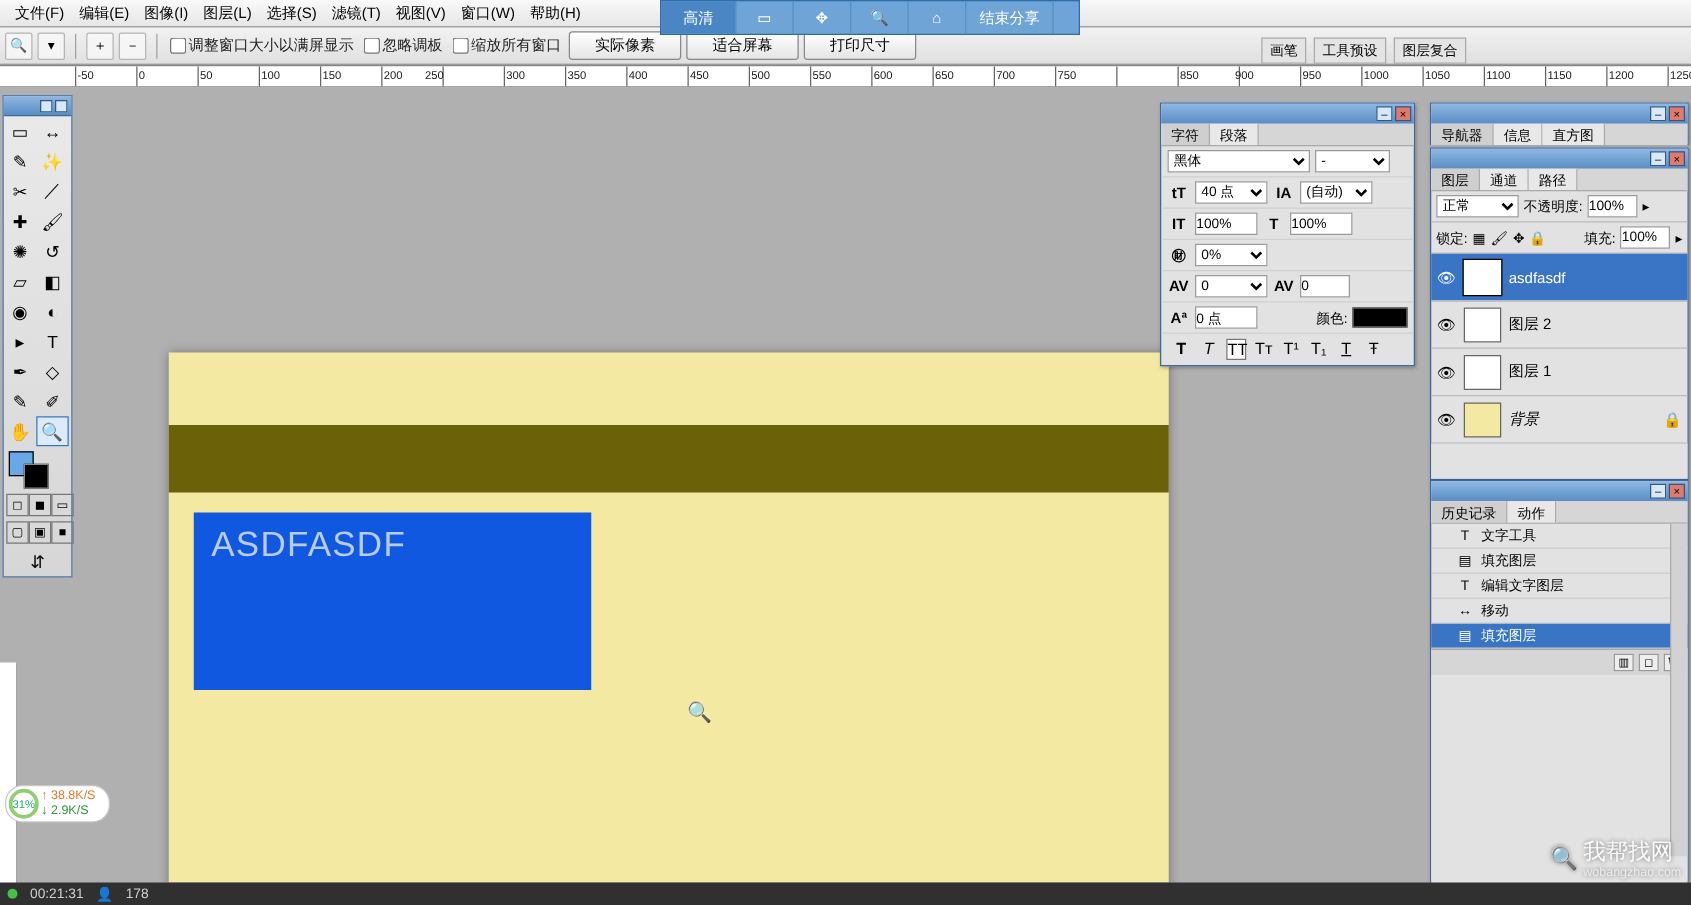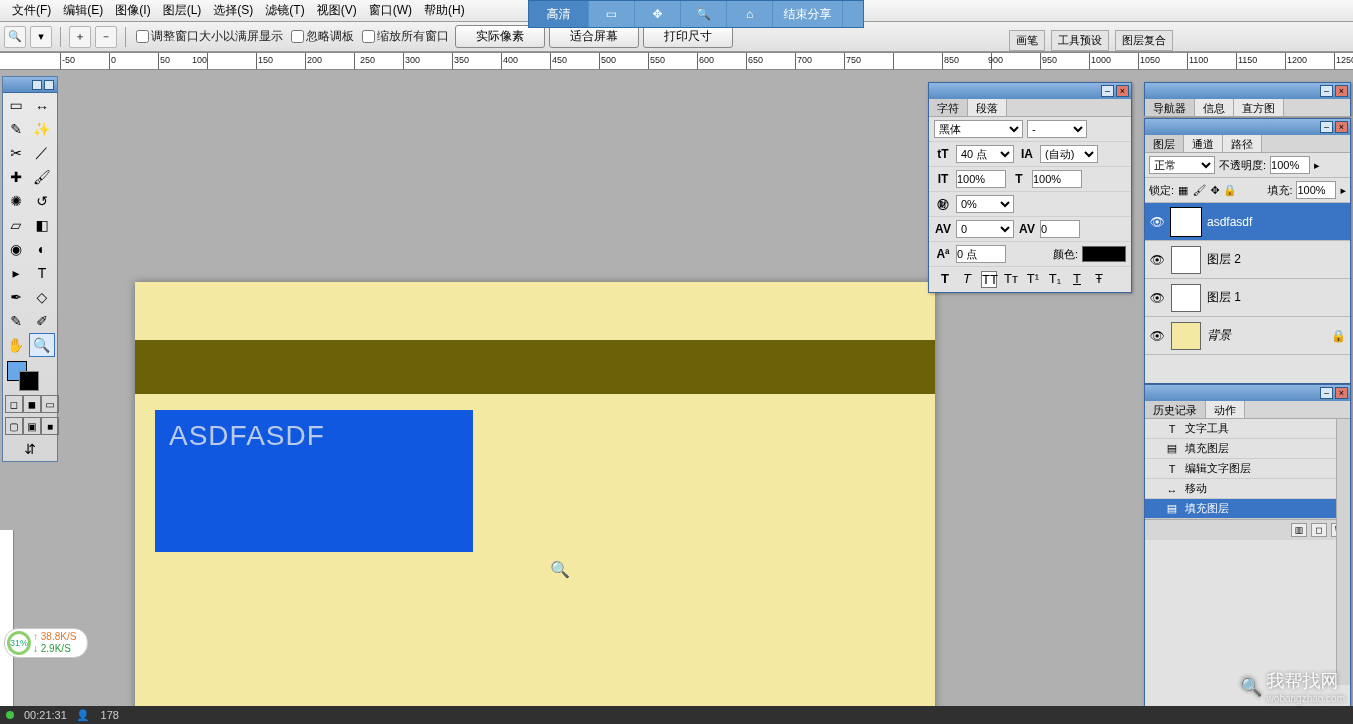--- a/index.html
+++ b/index.html
@@ -160,27 +160,27 @@
 </div>
 
 <div class="ruler-h" id="rulerH">
     <div class="tick" style="left: 60px;"></div>
     <div class="lbl" style="left: 62px;">-50</div>
     <div class="tick" style="left: 109px;"></div>
     <div class="lbl" style="left: 111px;">0</div>
     <div class="tick" style="left: 158px;"></div>
     <div class="lbl" style="left: 160px;">50</div>
     <div class="tick" style="left: 207px;"></div>
-    <div class="lbl" style="left: 192px;">100</div>
+    <div class="lbl" style="left: 209px;">100</div>
     <div class="tick" style="left: 256px;"></div>
     <div class="lbl" style="left: 258px;">150</div>
     <div class="tick" style="left: 305px;"></div>
     <div class="lbl" style="left: 307px;">200</div>
     <div class="tick" style="left: 354px;"></div>
-    <div class="lbl" style="left: 360px; text-align: center;">250</div>
+    <div class="lbl" style="left: 340px; text-align: center;">250</div>
     <div class="tick" style="left: 403px;"></div>
     <div class="lbl" style="left: 405px;">300</div>
     <div class="tick" style="left: 452px;"></div>
     <div class="lbl" style="left: 454px;">350</div>
     <div class="tick" style="left: 501px;"></div>
     <div class="lbl" style="left: 503px;">400</div>
     <div class="tick" style="left: 550px;"></div>
     <div class="lbl" style="left: 552px;">450</div>
     <div class="tick" style="left: 599px;"></div>
     <div class="lbl" style="left: 601px;">500</div>
@@ -277,21 +277,21 @@
 <div class="panel char" style="left:928px; top:82px; width:204px;">
   <div class="panel-title">
     <div class="wc">–</div>
     <div class="wc" style="background:#e07a6a">×</div>
   </div>
   <div class="panel-tabs">
     <div class="ptab active">字符</div>
     <div class="ptab">段落</div>
   </div>
   <div class="row">
-    <select class="sel" style="width:89px"><option>黑体</option></select>
+    <select class="sel" style="width:114px"><option>黑体</option></select>
     <select class="sel" style="width:60px"><option>-</option></select>
   </div>
   <div class="row">
     <div class="ico">tT</div>
     <select class="sel"><option>40 点</option></select>
     <div class="ico">IA</div>
     <select class="sel"><option>(自动)</option></select>
   </div>
   <div class="row">
     <div class="ico">IT</div>

